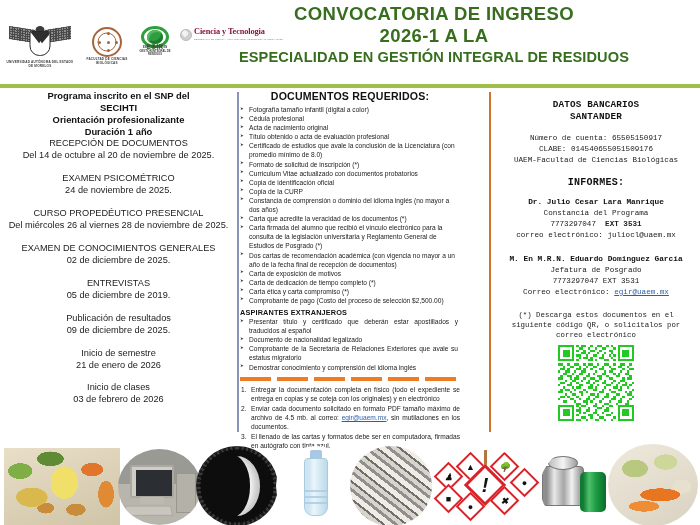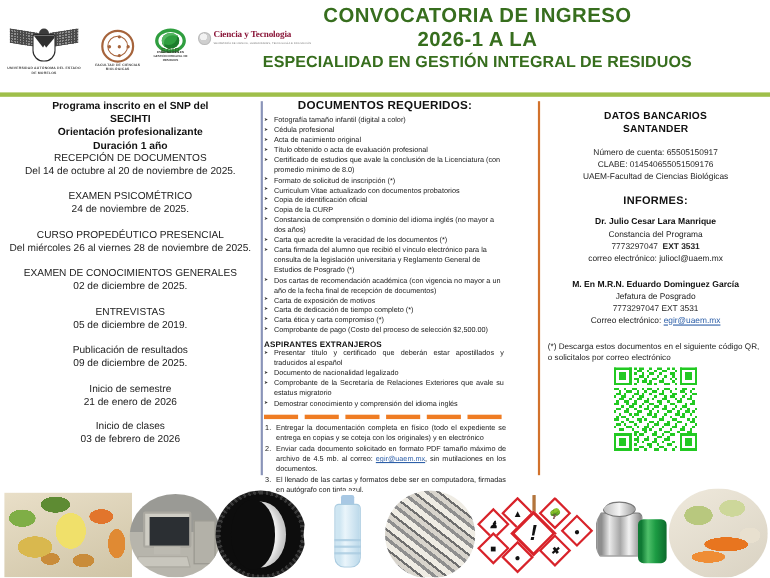--- a/index.html
+++ b/index.html
@@ -100,29 +100,29 @@
   .dashrow { display:flex; gap:6px; margin:5px 0 4px 0; padding-right:4px; }
   .dashrow i { display:block; height:4px; background:#ef7c23; flex:1; }
 
   ol.notes { list-style:none; counter-reset:n; }
   ol.notes li { counter-increment:n; position:relative; padding-left:11px; font-size:6.6px;
       line-height:1.38; text-align:justify; color:#1a1a1a; margin-bottom:1px; }
   ol.notes li:before { content:counter(n) "."; position:absolute; left:1px; top:0; font-size:6.6px; }
   .lnk { color:#2d5fa8; text-decoration:underline; }
 
   
-  .colC { position:absolute; left:494px; top:0; width:204px; text-align:center; }
+  .colC { position:absolute; left:494px; top:0; width:204px; text-align:center;font-family:Liberation Mono, monospace; }
   .bank-title { font-weight:bold; font-size:9.3px; line-height:1.3; letter-spacing:.2px; color:#111;
       margin-top:9px; }
   .bank-line { font-size:7.6px; line-height:1.45; color:#222; }
   .informes { font-weight:bold; font-size:10px; letter-spacing:.3px; color:#111; margin-top:11px; }
   .p-name { font-weight:bold; font-size:7.8px; color:#111; line-height:1.4; }
   .p-line { font-size:7.6px; color:#222; line-height:1.42; }
   .p-line b { font-weight:bold; }
-  .qr-note { font-size:7.4px; color:#222; line-height:1.4; text-align:left; padding:0 4px; }
+  .qr-note { font-size:7.4px; color:#222; line-height:1.4; text-align:center; padding:0 4px; }
 
   .qr { width:76px; height:76px; margin:4px auto 0; position:relative; }
 
   
   .strip { position:absolute; left:0; top:432px; width:700px; height:93px; overflow:hidden; }
   .ph { position:absolute; border-radius:50%; overflow:hidden; }
 
   .ph-food { left:4px; top:16px; width:116px; height:77px; border-radius:0;
      background:
        radial-gradient(ellipse 26px 16px at 24% 64%, #d9b84e 0 60%, transparent 61%),

